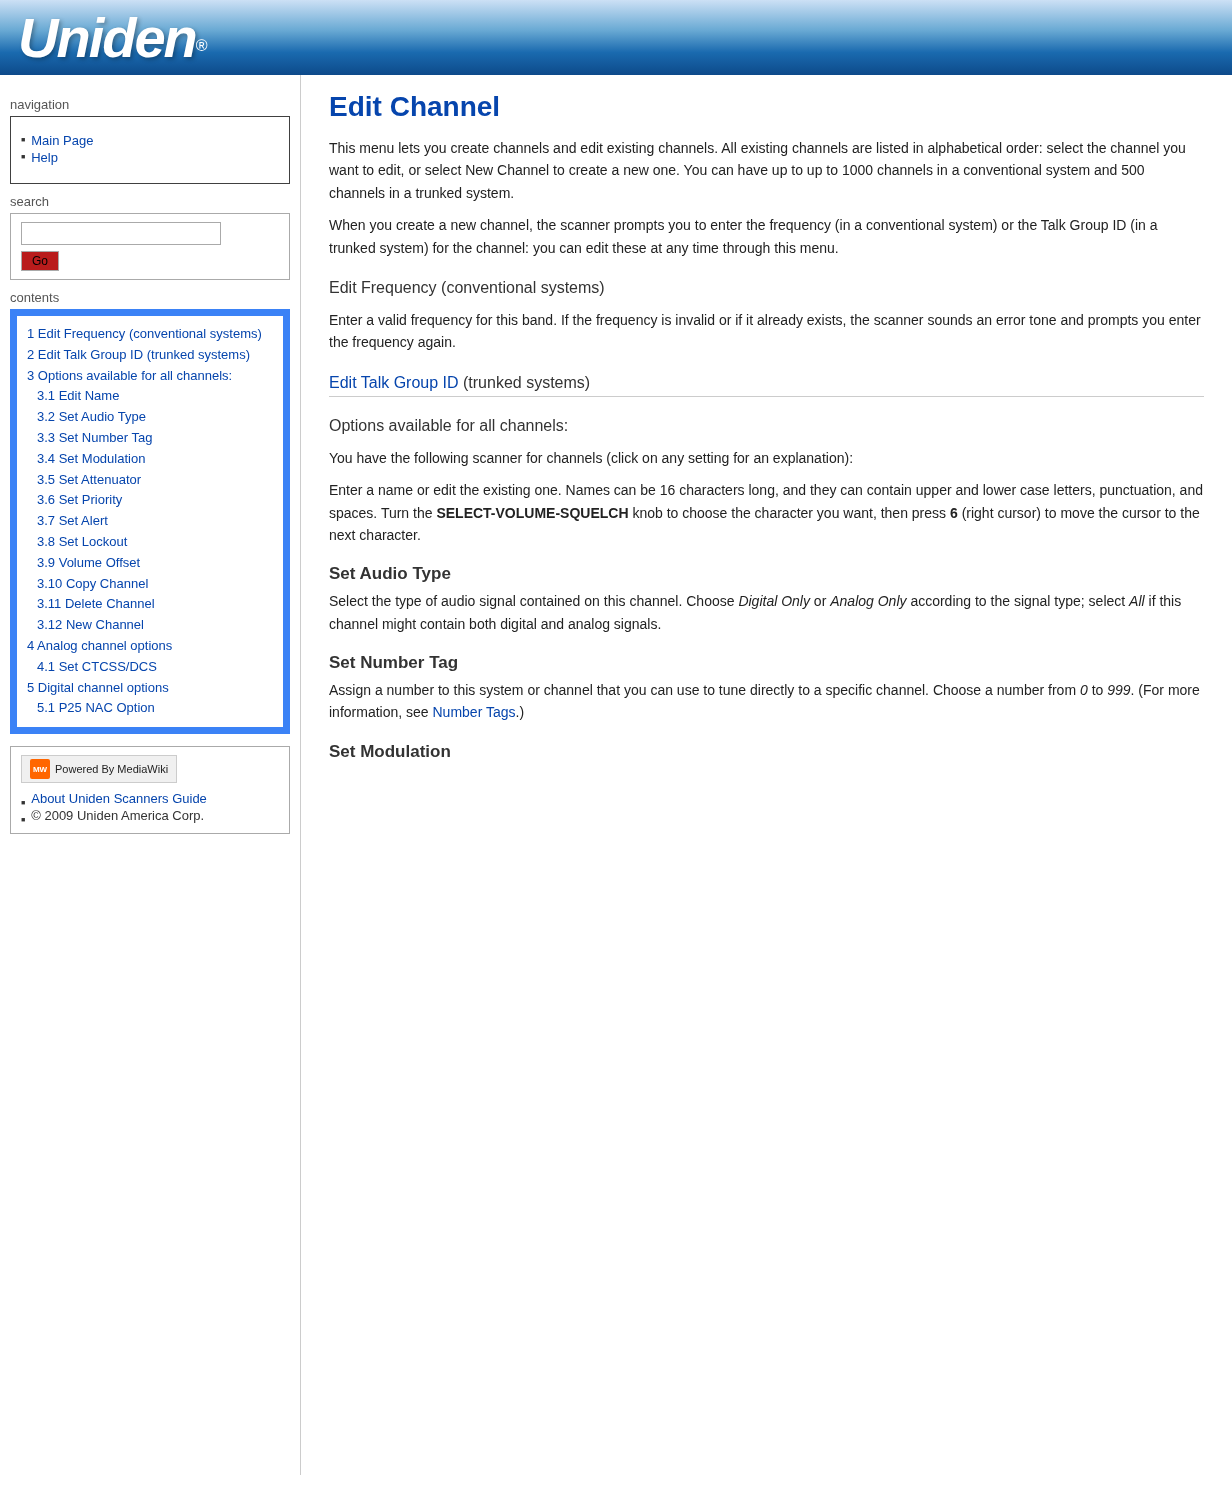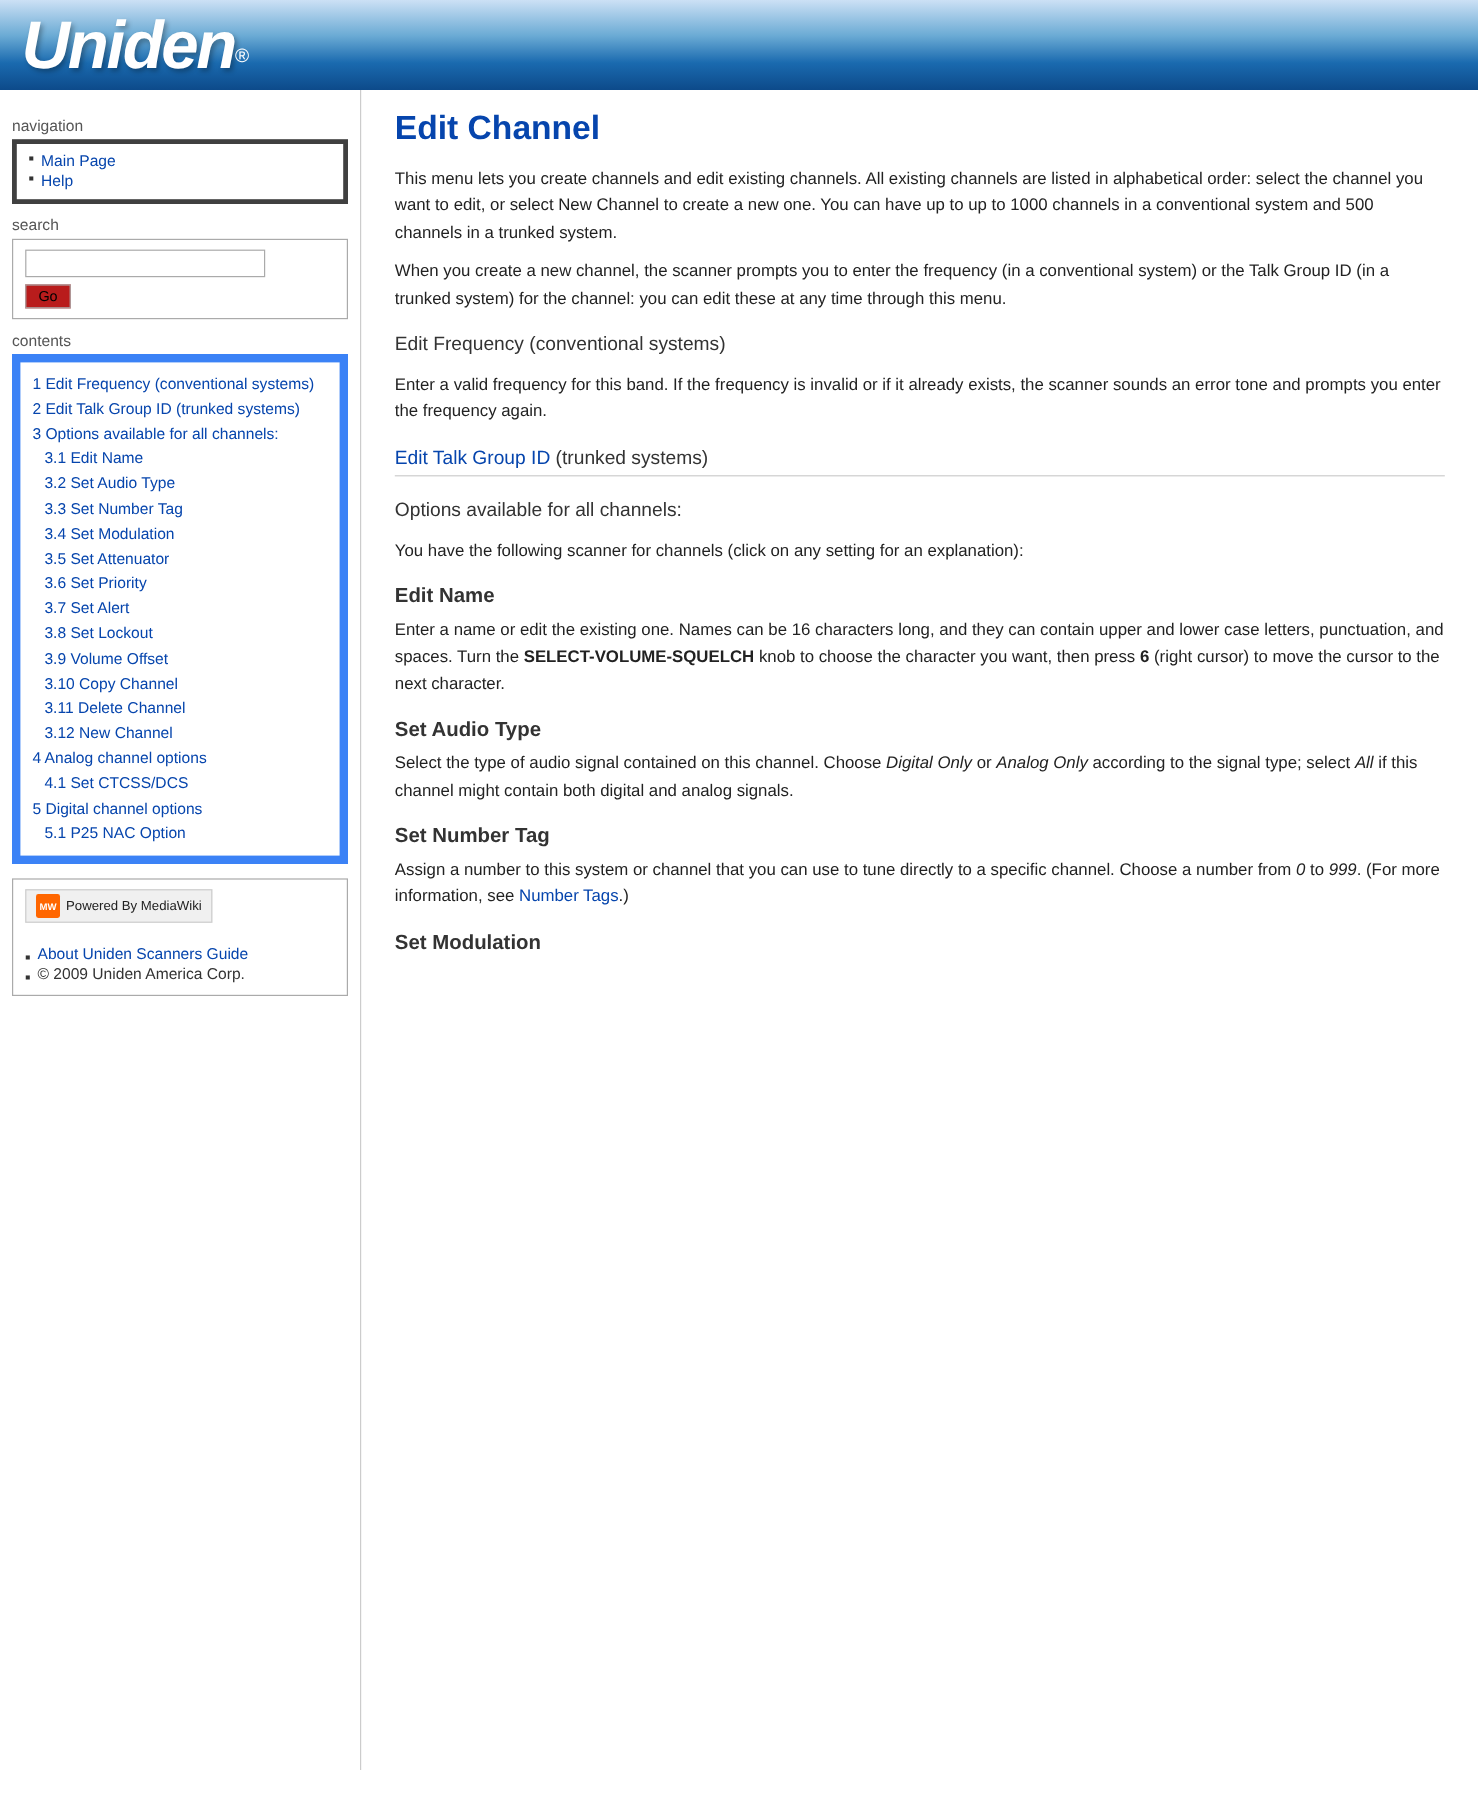--- a/index.html
+++ b/index.html
@@ -27,22 +27,22 @@
       padding: 12px 10px;
       font-size: 13px;
     }
     .sidebar-section-title {
       font-size: 13px;
       color: #555;
       margin-bottom: 4px;
       margin-top: 10px;
     }
     .nav-box {
-      border: 4px solid #404040;
-      padding: 6px 10px;
+      border: 1px solid #404040;
+      padding: 16px 10px;
       margin-bottom: 10px;
     }
     .nav-box ul {
       list-style: none;
       padding: 0;
     }
     .nav-box ul li {
       display: flex;
       align-items: flex-start;
       margin-bottom: 2px;
@@ -101,21 +101,21 @@
       padding: 8px 10px;
       font-size: 13px;
     }
     .powered-badge {
       display: inline-flex;
       align-items: center;
       background: #f0f0f0;
       border: 1px solid #ccc;
       padding: 3px 8px;
       font-size: 11px;
-      margin-bottom: 12px;
+      margin-bottom: 2px;
     }
     .powered-badge-icon {
       width: 20px;
       height: 20px;
       background: #f60;
       border-radius: 2px;
       display: inline-block;
       margin-right: 5px;
       font-size: 8px;
       color: white;
@@ -289,21 +289,20 @@
     <p>Enter a valid frequency for this band. If the frequency is invalid or if it already exists, the scanner sounds an error tone and prompts you enter the frequency again.</p>
 
     <h2 class="with-line">
       <a href="#">Edit Talk Group ID</a>
       <span> (trunked systems)</span>
     </h2>
 
     <h2>Options available for all channels:</h2>
     <p>You have the following scanner for channels (click on any setting for an explanation):</p>
 
-    <h3>Edit Name</h3>
     <p>
       <span>Enter a name or edit the existing one. Names can be 16 characters long, and they can contain upper and lower case letters, punctuation, and spaces. Turn the </span><strong>SELECT-VOLUME-SQUELCH</strong><span> knob to choose the character you want, then press </span><strong>6</strong><span> (right cursor) to move the cursor to the next character.</span>
     </p>
 
     <h3>Set Audio Type</h3>
     <p>
       <span>Select the type of audio signal contained on this channel. Choose </span><em>Digital Only</em><span> or </span><em>Analog Only</em><span> according to the signal type; select </span><em>All</em><span> if this channel might contain both digital and analog signals.</span>
     </p>
 
     <h3>Set Number Tag</h3>

